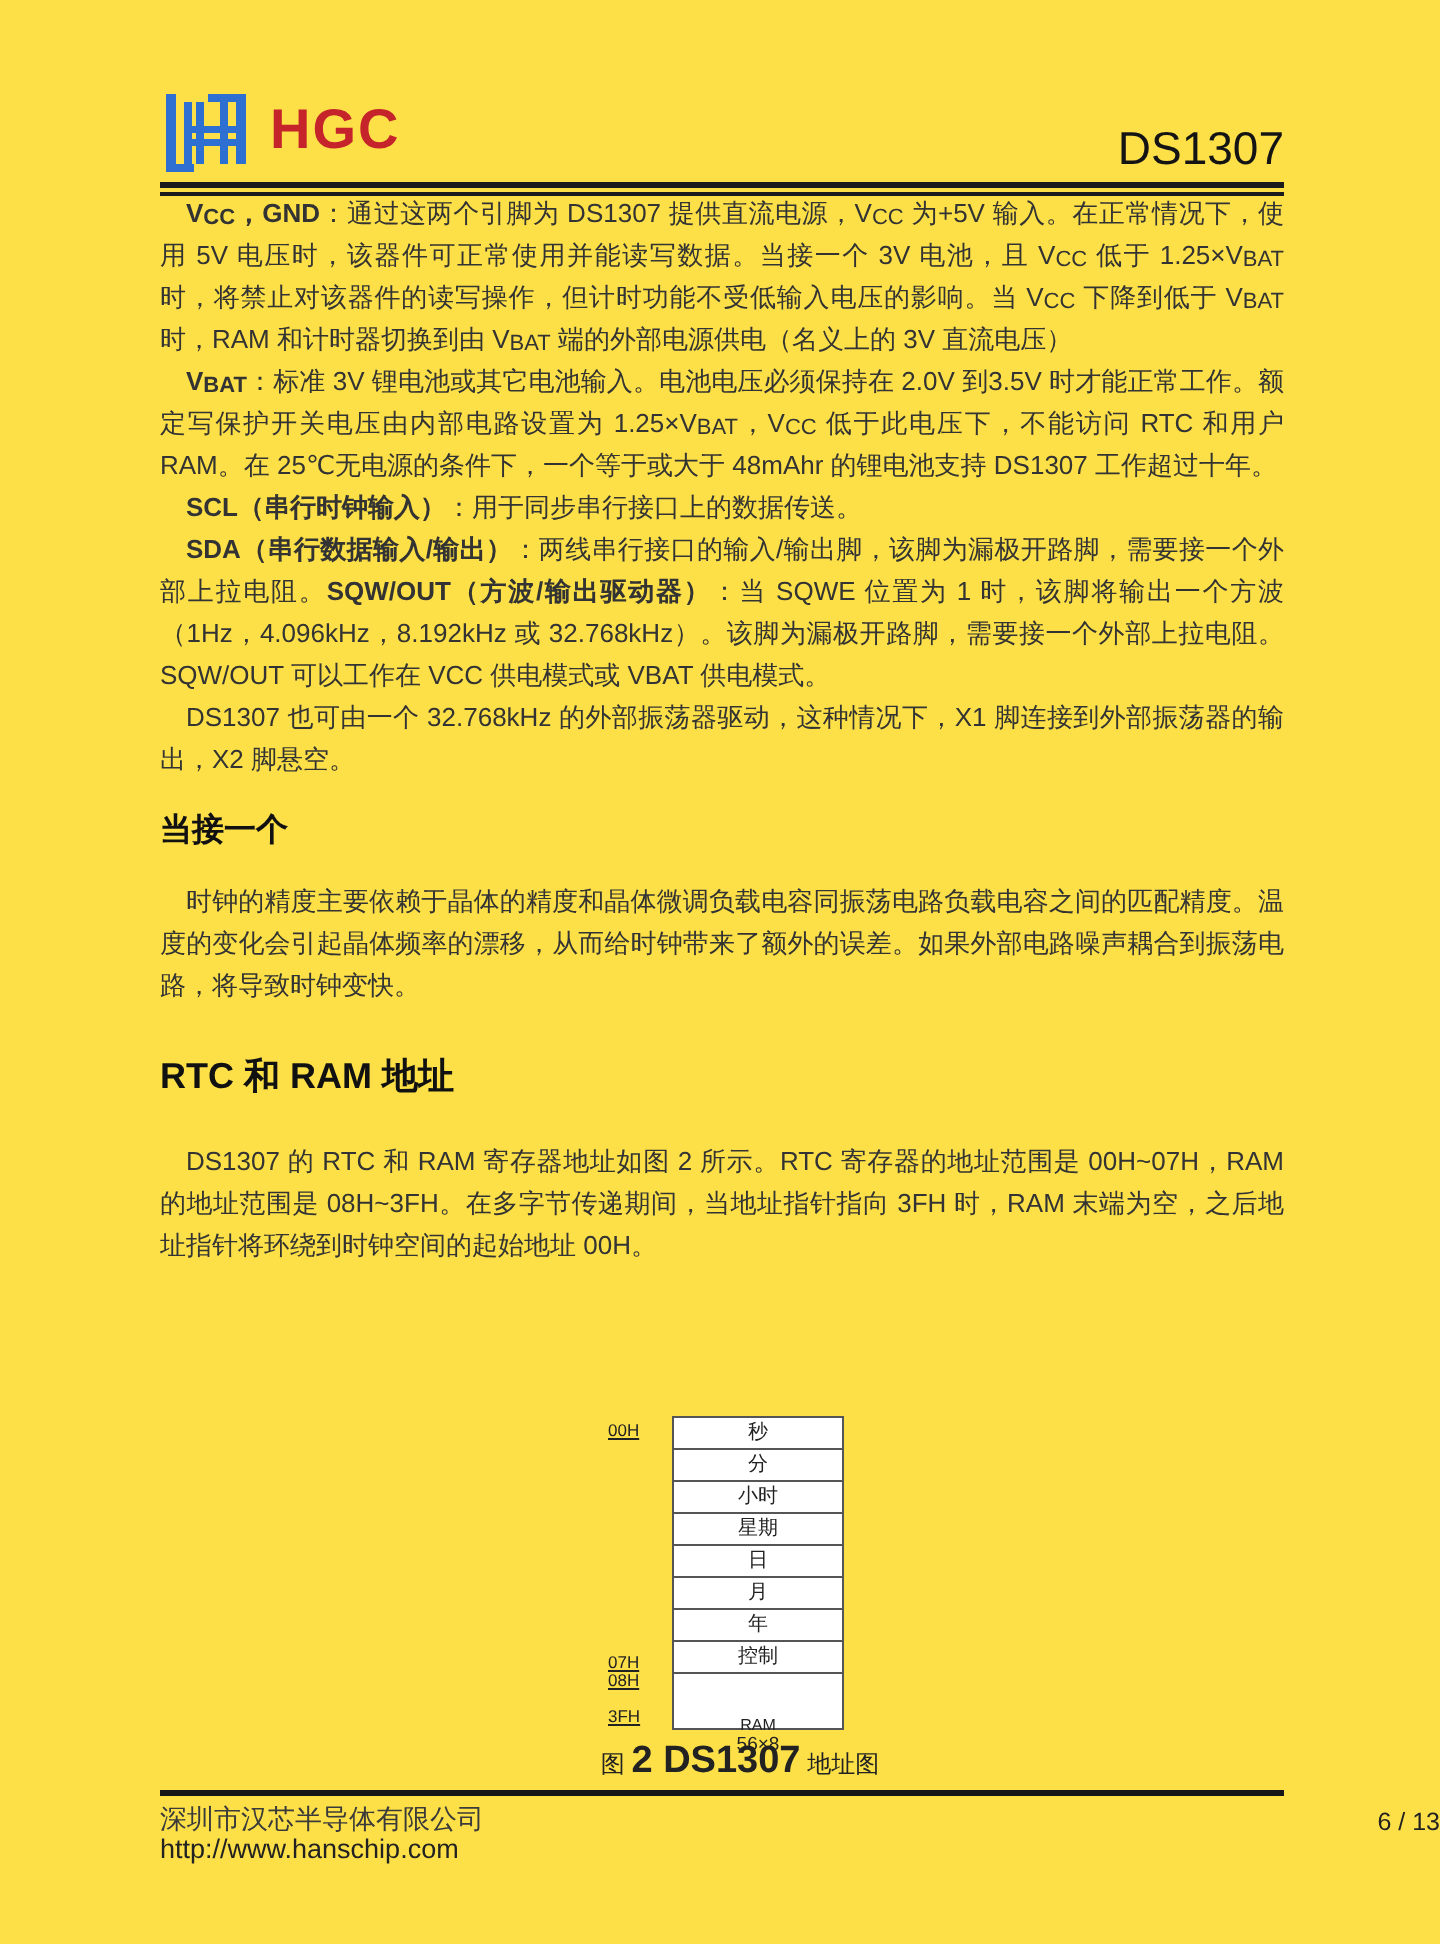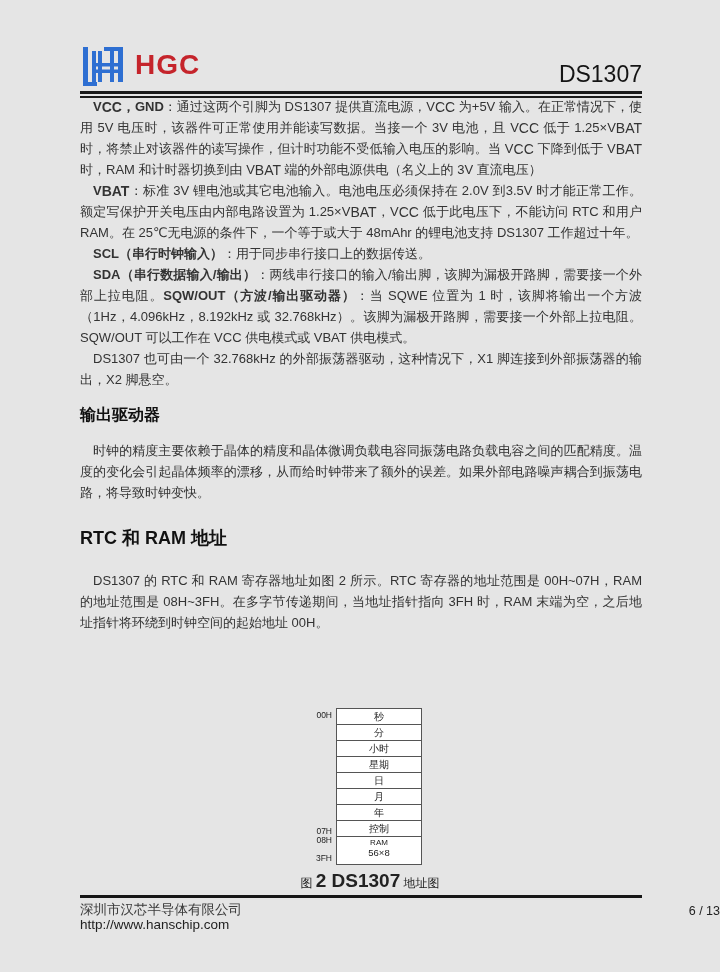--- a/index.html
+++ b/index.html
@@ -1,16 +1,16 @@
 <!DOCTYPE html>
 <html><head>
 <meta charset="utf-8">
 <style>
   html,body{margin:0;padding:0;background:#ffffff;}
-  .page{position:relative;width:720px;height:972px;background:#e5e5e5;overflow:hidden;
+  .page{position:relative;width:720px;height:972px;background:#fde047;overflow:hidden;
         font-family:"Liberation Sans","DejaVu Sans",sans-serif;color:#323232;}
 
   
   .header-row{position:absolute;top:40px;left:80px;width:562px;height:50px;
               display:flex;justify-content:space-between;align-items:flex-end;}
   .logo{display:flex;align-items:center;gap:9px;}
   .logo svg{display:block;}
   .logo-text{font-size:28px;font-weight:bold;color:#C5242B;letter-spacing:1px;
              font-family:"Liberation Sans",sans-serif;}
   .doc-number{font-size:23px;color:#141414;line-height:1;padding-bottom:4px;}
@@ -19,33 +19,33 @@
 
   
   main{position:absolute;top:96px;left:80px;width:562px;}
   h2{margin:0;color:#111;font-weight:bold;}
   h2.sec{font-size:16px;margin:21px 0 15px 0;}
   h2.sec2{font-size:16px;margin:15px 0 14px 0;}
   h2.sec3{font-size:18px;margin:23px 0 20px 0;}
   p.body{font-size:13px;line-height:21px;margin:0;text-align:justify;text-indent:13px;
          color:#333;}
   .b{font-weight:bold;}
-  sub{font-size:14px;line-height:0;position:relative;top:1px;vertical-align:baseline;}
+  sub{font-size:11px;line-height:0;position:relative;top:1px;vertical-align:baseline;}
 
   
   .figure-area{position:absolute;top:708px;left:80px;width:562px;height:190px;}
   .regmap{position:absolute;left:224px;top:0;width:130px;height:158px;}
-  .addr{position:absolute;left:0;width:28px;text-align:right;font-size:8.5px;
-        line-height:9px;color:#222;}
+  .addr{position:absolute;left:0;width:28px;font-size:8.5px;
+        line-height:9px;color:#222;text-decoration:underline;}
   .addr-00{top:3px;} .addr-07{top:119px;} .addr-08{top:128px;} .addr-3f{top:146px;}
   .reg-table{position:absolute;left:32px;top:0;width:84px;border:1px solid #555;background:#fff;}
   .reg-cell{height:15px;border-bottom:1px solid #555;font-size:10px;line-height:15px;
             text-align:center;color:#222;}
   .reg-cell.ram{height:26px;border-bottom:none;padding-top:1px;line-height:normal;}
-  .ram-line1{font-size:8px;line-height:9px;}
+  .ram-line1{font-size:8px;line-height:9px;margin-top:20px;}
   .ram-line2{font-size:9.5px;line-height:11px;}
   .fig-caption{position:absolute;left:150px;top:162px;width:280px;text-align:center;
                font-size:12px;color:#222;}
   .fig-caption .b{font-size:19px;}
 
   
   .footer-rule{position:absolute;top:895px;left:80px;width:562px;border-top:3px solid #161616;}
   .footer-company{position:absolute;top:901px;left:80px;font-size:13.5px;color:#3a3a3a;
                   font-family:"Liberation Serif","DejaVu Serif",serif;}
   .footer-url{position:absolute;top:917px;left:80px;font-size:13.5px;color:#222;}
@@ -76,21 +76,21 @@
   </div>
   <div class="header-rule"></div>
 
   <main>
     <p class="body"><span class="b">V</span><sub class="b">CC</sub><span class="b">，</span><span class="b">GND</span><span>：</span><span>通过这两个引脚为 DS1307 提供直流电源，</span><span>V</span><sub>CC</sub><span> 为+5V 输入。在正常情况下，使用 5V 电压时，该器件可正常使用并能读写数据。当接一个 3V 电池，且 </span><span>V</span><sub>CC</sub><span> 低于 1.25×</span><span>V</span><sub>BAT</sub><span> 时，将禁止对该器件的读写操作，但计时功能不受低输入电压的影响。当 </span><span>V</span><sub>CC</sub><span> 下降到低于 </span><span>V</span><sub>BAT</sub><span> 时，RAM 和计时器切换到由 </span><span>V</span><sub>BAT</sub><span> 端的外部电源供电（名义上的 3V 直流电压）</span></p>
     <p class="body"><span class="b">V</span><sub class="b">BAT</sub><span>：</span><span>标准 3V 锂电池或其它电池输入。电池电压必须保持在 2.0V 到3.5V 时才能正常工作。额定写保护开关电压由内部电路设置为 1.25×</span><span>V</span><sub>BAT</sub><span>，</span><span>V</span><sub>CC</sub><span> 低于此电压下，不能访问 RTC 和用户 RAM。在 25℃无电源的条件下，一个等于或大于 48mAhr 的锂电池支持 DS1307 工作超过十年。</span></p>
     <p class="body"><span class="b">SCL（串行时钟输入）</span><span>：</span><span>用于同步串行接口上的数据传送。</span></p>
     <p class="body"><span class="b">SDA（串行数据输入/输出）</span><span>：</span><span>两线串行接口的输入/输出脚，该脚为漏极开路脚，需要接一个外部上拉电阻。</span><span class="b">SQW/OUT（方波/输出驱动器）</span><span>：</span><span>当 SQWE 位置为 1 时，该脚将输出一个方波（1Hz，4.096kHz，8.192kHz 或 32.768kHz）。该脚为漏极开路脚，需要接一个外部上拉电阻。SQW/OUT 可以工作在 VCC 供电模式或 VBAT 供电模式。</span></p>
     <p class="body"><span>DS1307 也可由一个 32.768kHz 的外部振荡器驱动，这种情况下，X1 脚连接到外部振荡器的输出，X2 脚悬空。</span></p>
 
-    <h2 class="sec2">输出驱动器</h2>
+    <h2 class="sec2">当接一个</h2>
     <p class="body"><span>时钟的精度主要依赖于晶体的精度和晶体微调负载电容同振荡电路负载电容之间的匹配精度。温度的变化会引起晶体频率的漂移，从而给时钟带来了额外的误差。如果外部电路噪声耦合到振荡电路，将导致时钟变快。</span></p>
 
     <h2 class="sec3">RTC 和 RAM 地址</h2>
     <p class="body"><span>DS1307 的 RTC 和 RAM 寄存器地址如图 2 所示。RTC 寄存器的地址范围是 00H~07H，RAM 的地址范围是 08H~3FH。在多字节传递期间，当地址指针指向 3FH 时，RAM 末端为空，之后地址指针将环绕到时钟空间的起始地址 00H。</span></p>
   </main>
 
   <div class="figure-area">
     <div class="regmap">
       <span class="addr addr-00">00H</span>
       <span class="addr addr-07">07H</span>

